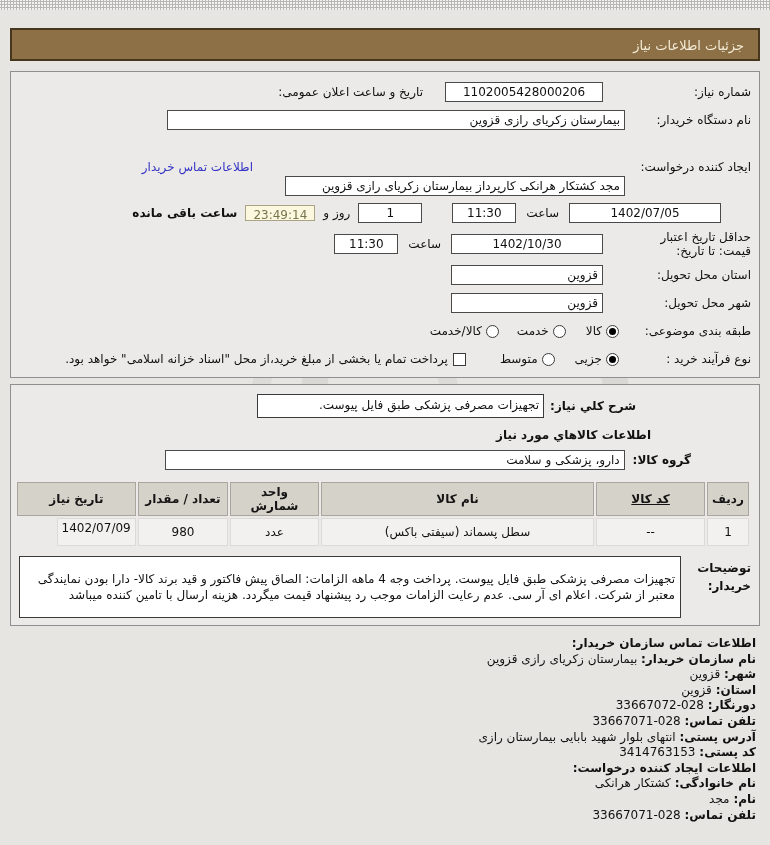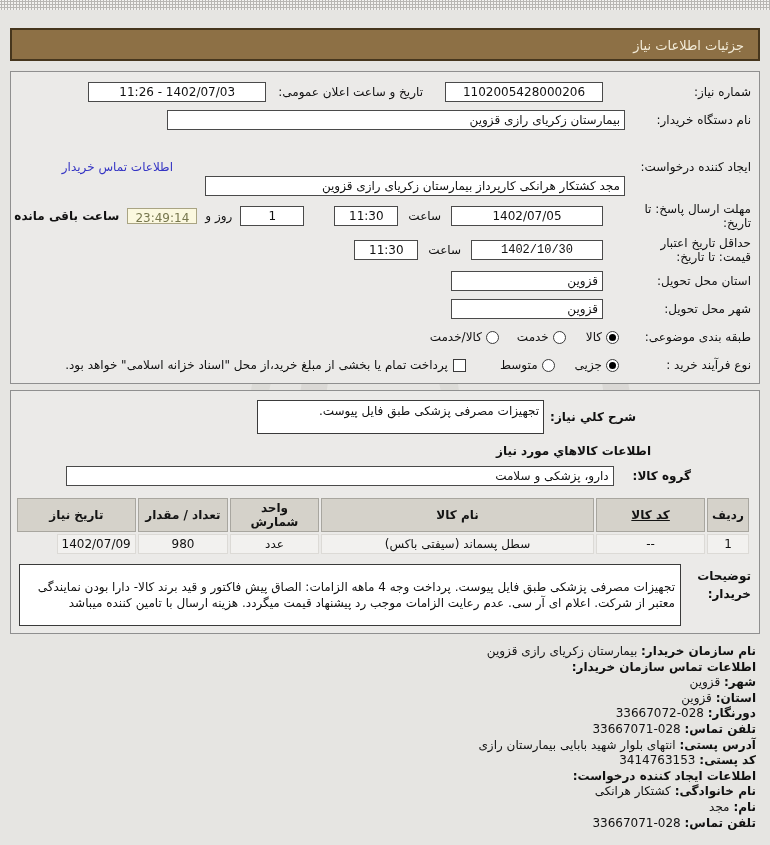--- a/index.html
+++ b/index.html
@@ -71,33 +71,33 @@
   }
   .checkbox {
     width:13px; height:13px; background:#fff; border:1px solid #3a3a3a;
     flex:none; margin-left:5px;
   }
   .opt-label { margin-left:16px; }
   
   .heading-b { font-weight:bold; margin:4px 100px 8px 0; }
   .need-row { display:flex; align-items:center; margin-bottom:10px; margin-right:115px; }
   .need-box {
-    background:#fff; border:1px solid #3a3a3a; width:287px; height:34px;
+    background:#fff; border:1px solid #3a3a3a; width:287px; height:24px;
     line-height:20px; padding:0 4px; margin-right:6px; white-space:nowrap; overflow:hidden;
   }
   .group-row { display:flex; align-items:center; margin:0 60px 10px 0; }
-  .group-inp { width:548px; margin-right:19px; }
+  .group-inp { width:460px; margin-right:8px; }
   
   table.goods { width:736px; border-collapse:separate; border-spacing:2px; margin:2px 0 8px 0; }
   table.goods th {
     background:#d5d2ca; border:1px solid #a8a69f; font-weight:bold; font-size:12px;
     height:26px; padding:2px 4px; color:#141414;
   }
   table.goods td {
-    background:#f2f1ef; border:1px solid #dcdad6; text-align:center; height:20px; padding:2px 4px;
+    background:#f2f1ef; border:1px solid #dcdad6; text-align:center; height:28px; padding:2px 4px;
   }
   .col-row { width:40px; } .col-code { width:108px;text-decoration:underline; } .col-name { width:272px; }
   .col-unit { width:88px; } .col-qty { width:90px; } .col-date { width:118px; }
   
   .notes-row { display:flex; align-items:flex-start; }
   .notes-lbl { width:66px; font-weight:bold; line-height:18px; text-align:right; flex:none; padding-top:3px; }
   .notes-box {
     background:#fff; border:1px solid #3a3a3a; flex:1; margin-right:4px;
     padding:14px 5px; line-height:16px; min-height:42px;
   }
@@ -125,48 +125,46 @@
   <div class="title-bar">
     <span>جزئیات اطلاعات نیاز</span>
   </div>
 
   <div class="panel">
 
     <div class="row">
       <span class="lbl">شماره نیاز:</span>
       <span class="inp center ltr" style="width:158px; margin-right:30px;">1102005428000206</span>
       <span class="sep" style="margin-right:22px;">تاریخ و ساعت اعلان عمومی:</span>
-      <span class="inp center ltr" style="width:178px; margin-right:12px;">11:26 - 1402/07/03</span>
     </div>
 
     <div class="row">
       <span class="lbl">نام دستگاه خریدار:</span>
       <span class="inp" style="width:458px; margin-right:8px;">بیمارستان زکریای رازی قزوین</span>
     </div>
 
     <div class="row">
       <span class="lbl">ایجاد کننده درخواست:</span>
-      <span class="inp" style="width:420px; margin-right:8px;margin-top:39px;">مجد کشتکار هرانکی کارپرداز بیمارستان زکریای رازی قزوین</span>
+      <span class="inp" style="width:340px; margin-right:8px;margin-top:39px;">مجد کشتکار هرانکی کارپرداز بیمارستان زکریای رازی قزوین</span>
       <a class="link" style="margin-right:32px;">اطلاعات تماس خریدار</a>
     </div>
 
     <div class="row">
-      <span class="lbl">مهلت ارسال پاسخ: تا تاریخ:</span>
       <span class="inp center ltr" style="width:152px; margin-right:30px;">1402/07/05</span>
       <span class="sep" style="margin-right:10px;">ساعت</span>
       <span class="inp center ltr" style="width:64px; margin-right:10px;">11:30</span>
       <span class="inp center ltr" style="width:64px; margin-right:30px;">1</span>
       <span class="sep" style="margin-right:8px;">روز و</span>
       <span class="beige" style="width:70px; margin-right:8px;">23:49:14</span>
       <span class="sep" style="margin-right:8px;font-weight:bold;">ساعت باقی مانده</span>
     </div>
 
     <div class="row">
       <span class="lbl">حداقل تاریخ اعتبار قیمت: تا تاریخ:</span>
-      <span class="inp center ltr" style="width:132px; margin-right:30px;font-family:Liberation Mono, monospace;">1402/10/30</span>
+      <span class="inp center ltr" style="width:152px; margin-right:30px;">1402/10/30</span>
       <span class="sep" style="margin-right:10px;">ساعت</span>
       <span class="inp center ltr" style="width:64px; margin-right:10px;">11:30</span>
     </div>
 
     <div class="row">
       <span class="lbl">استان محل تحویل:</span>
       <span class="inp" style="width:152px; margin-right:30px;">قزوین</span>
     </div>
 
     <div class="row">
@@ -232,26 +230,26 @@
       </tbody>
     </table>
 
     <div class="notes-row">
       <span class="notes-lbl">توضیحات خریدار:</span>
       <div class="notes-box">تجهیزات مصرفی پزشکی طبق فایل پیوست. پرداخت وجه 4 ماهه الزامات: الصاق پیش فاکتور و قید برند کالا- دارا بودن نمایندگی معتبر از شرکت. اعلام ای آر سی. عدم رعایت الزامات موجب رد پیشنهاد قیمت میگردد. هزینه ارسال با تامین کننده میباشد</div>
     </div>
   </div>
 
   <div class="contact">
+    <div class="c-line c-lbl">اطلاعات تماس سازمان خریدار:</div>
+
     <div class="c-line">
       <span class="c-lbl">نام سازمان خریدار:</span>
       <span>بیمارستان زکریای رازی قزوین</span>
     </div>
-
-    <div class="c-line c-lbl">اطلاعات تماس سازمان خریدار:</div>
     <div class="c-line">
       <span class="c-lbl">شهر:</span>
       <span>قزوین</span>
     </div>
     <div class="c-line">
       <span class="c-lbl">استان:</span>
       <span>قزوین</span>
     </div>
     <div class="c-line">
       <span class="c-lbl">دورنگار:</span>

